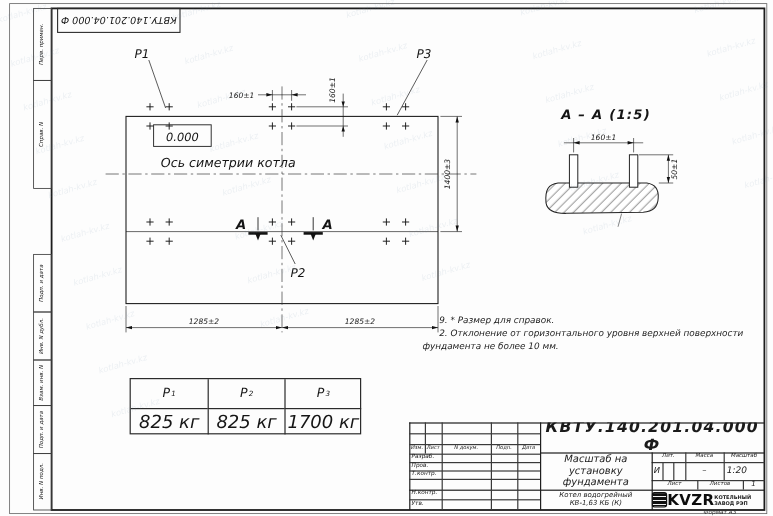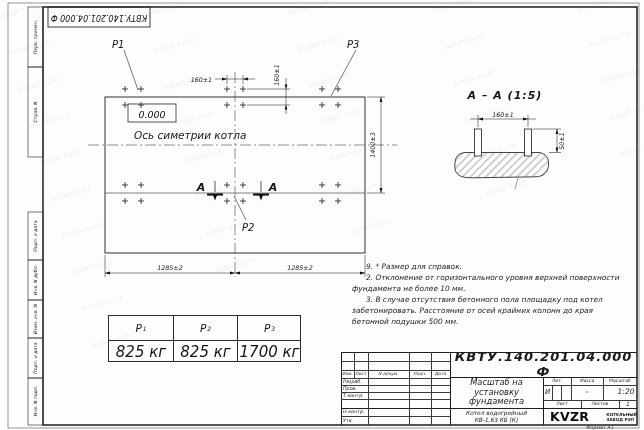--- a/index.html
+++ b/index.html
@@ -25,21 +25,21 @@
   .lt-cell.first{border-left:none}
   .lt-head{border-bottom:1px solid #2b2b2b;font-size:10.5px}
   .lt-head sub{font-size:6px;margin-left:1px}
   
   .titleblock{position:absolute;left:341px;top:352px;width:296px;height:73px;z-index:3}
   .tb-l{position:absolute;background:#3a3a3a}
   .tb-l.thick{background:#1f1f1f}
   .tc{position:absolute;display:flex;align-items:center;justify-content:center;font-style:italic;color:#1b1b1b;
     text-align:center;line-height:1.1;overflow:hidden}
   .tc.left{justify-content:flex-start;padding-left:2px}
-  .logo-wrap{display:flex;align-items:center;justify-content:flex-end;gap:17px;font-style:normal}
+  .logo-wrap{display:flex;align-items:center;justify-content:flex-start;gap:0;font-style:normal}
   .logo-mark{width:13px;height:13px;border-radius:2.5px;
     background:repeating-linear-gradient(180deg,#101010 0 2px,#f2f2f2 2px 3.4px);border:1px solid #101010}
   .logo-kvzr{font-size:12.5px;font-weight:800;letter-spacing:.3px;color:#0c0c0c}
   .company-name{font-size:4.2px;line-height:5px;font-weight:600;color:#222;text-align:left}
   .format-label{position:absolute;left:552px;top:425px;width:96px;z-index:3;text-align:center;
     font-size:4.8px;font-style:italic;color:#333}
 </style>
 </head>
 <body>
 
@@ -286,21 +286,20 @@
         <sub>3</sub>
       </div>
     <div class="lt-cell first">825 кг</div>
     <div class="lt-cell">825 кг</div>
     <div class="lt-cell">1700 кг</div>
   </div>
 
   <div class="notes">
     <p>9. * Размер для справок.</p>
     <p>2. Отклонение от горизонтального уровня верхней поверхности фундамента не более 10 мм.</p>
-    <p>3. В случае отсутствия бетонного пола площадку под котел забетонировать. Расстояние от осей крайних колонн до края бетонной подушки 500 мм.</p>
   </div>
 
   <div class="titleblock">
 
     <div class="tb-l thick" style="left:0;top:0;width:296px;height:1.4px"></div>
     <div class="tb-l thick" style="left:0;top:0;width:1.4px;height:73px"></div>
 
     <div class="tb-l" style="left:0;top:9px;width:109px;height:1px"></div>
     <div class="tb-l" style="left:0;top:18px;width:109px;height:1px"></div>
     <div class="tb-l" style="left:0;top:26px;width:109px;height:1px"></div>
@@ -342,21 +341,21 @@
 
     <div class="tc" style="left:109px;top:25px;width:93px;height:31px;font-size:8.3px;line-height:9.5px;padding:0 6px">Масштаб на установку фундамента</div>
 
     <div class="tc" style="left:109px;top:56px;width:93px;height:17px;font-size:5.8px;line-height:6.8px;padding:0 8px">Котел водогрейный КВ-1,63 КБ (К)</div>
 
     <div class="tc" style="left:202px;top:25px;width:28px;height:8px;font-size:4.6px">Лит.</div>
     <div class="tc" style="left:230px;top:25px;width:32px;height:8px;font-size:4.6px">Масса</div>
     <div class="tc" style="left:262px;top:25px;width:34px;height:8px;font-size:4.6px">Масштаб</div>
     <div class="tc" style="left:202px;top:33px;width:9px;height:15px;font-size:7px">И</div>
     <div class="tc" style="left:230px;top:33px;width:32px;height:15px;font-size:7px">–</div>
-    <div class="tc" style="left:274px;top:33px;width:22px;height:15px;font-size:7.5px">1:20</div>
+    <div class="tc" style="left:262px;top:33px;width:22px;height:15px;font-size:7.5px">1:20</div>
 
     <div class="tc" style="left:202px;top:48px;width:38px;height:8px;font-size:4.6px">Лист</div>
     <div class="tc" style="left:240px;top:48px;width:38px;height:8px;font-size:4.6px">Листов</div>
     <div class="tc" style="left:278px;top:48px;width:18px;height:8px;font-size:6px">1</div>
 
     <div class="tc logo-wrap" style="left:202px;top:56px;width:94px;height:17px">
       <span class="logo-mark"></span>
       <span class="logo-kvzr">KVZR</span>
       <span class="company-name">
         <span style="display:block">КОТЕЛЬНЫЙ</span>

